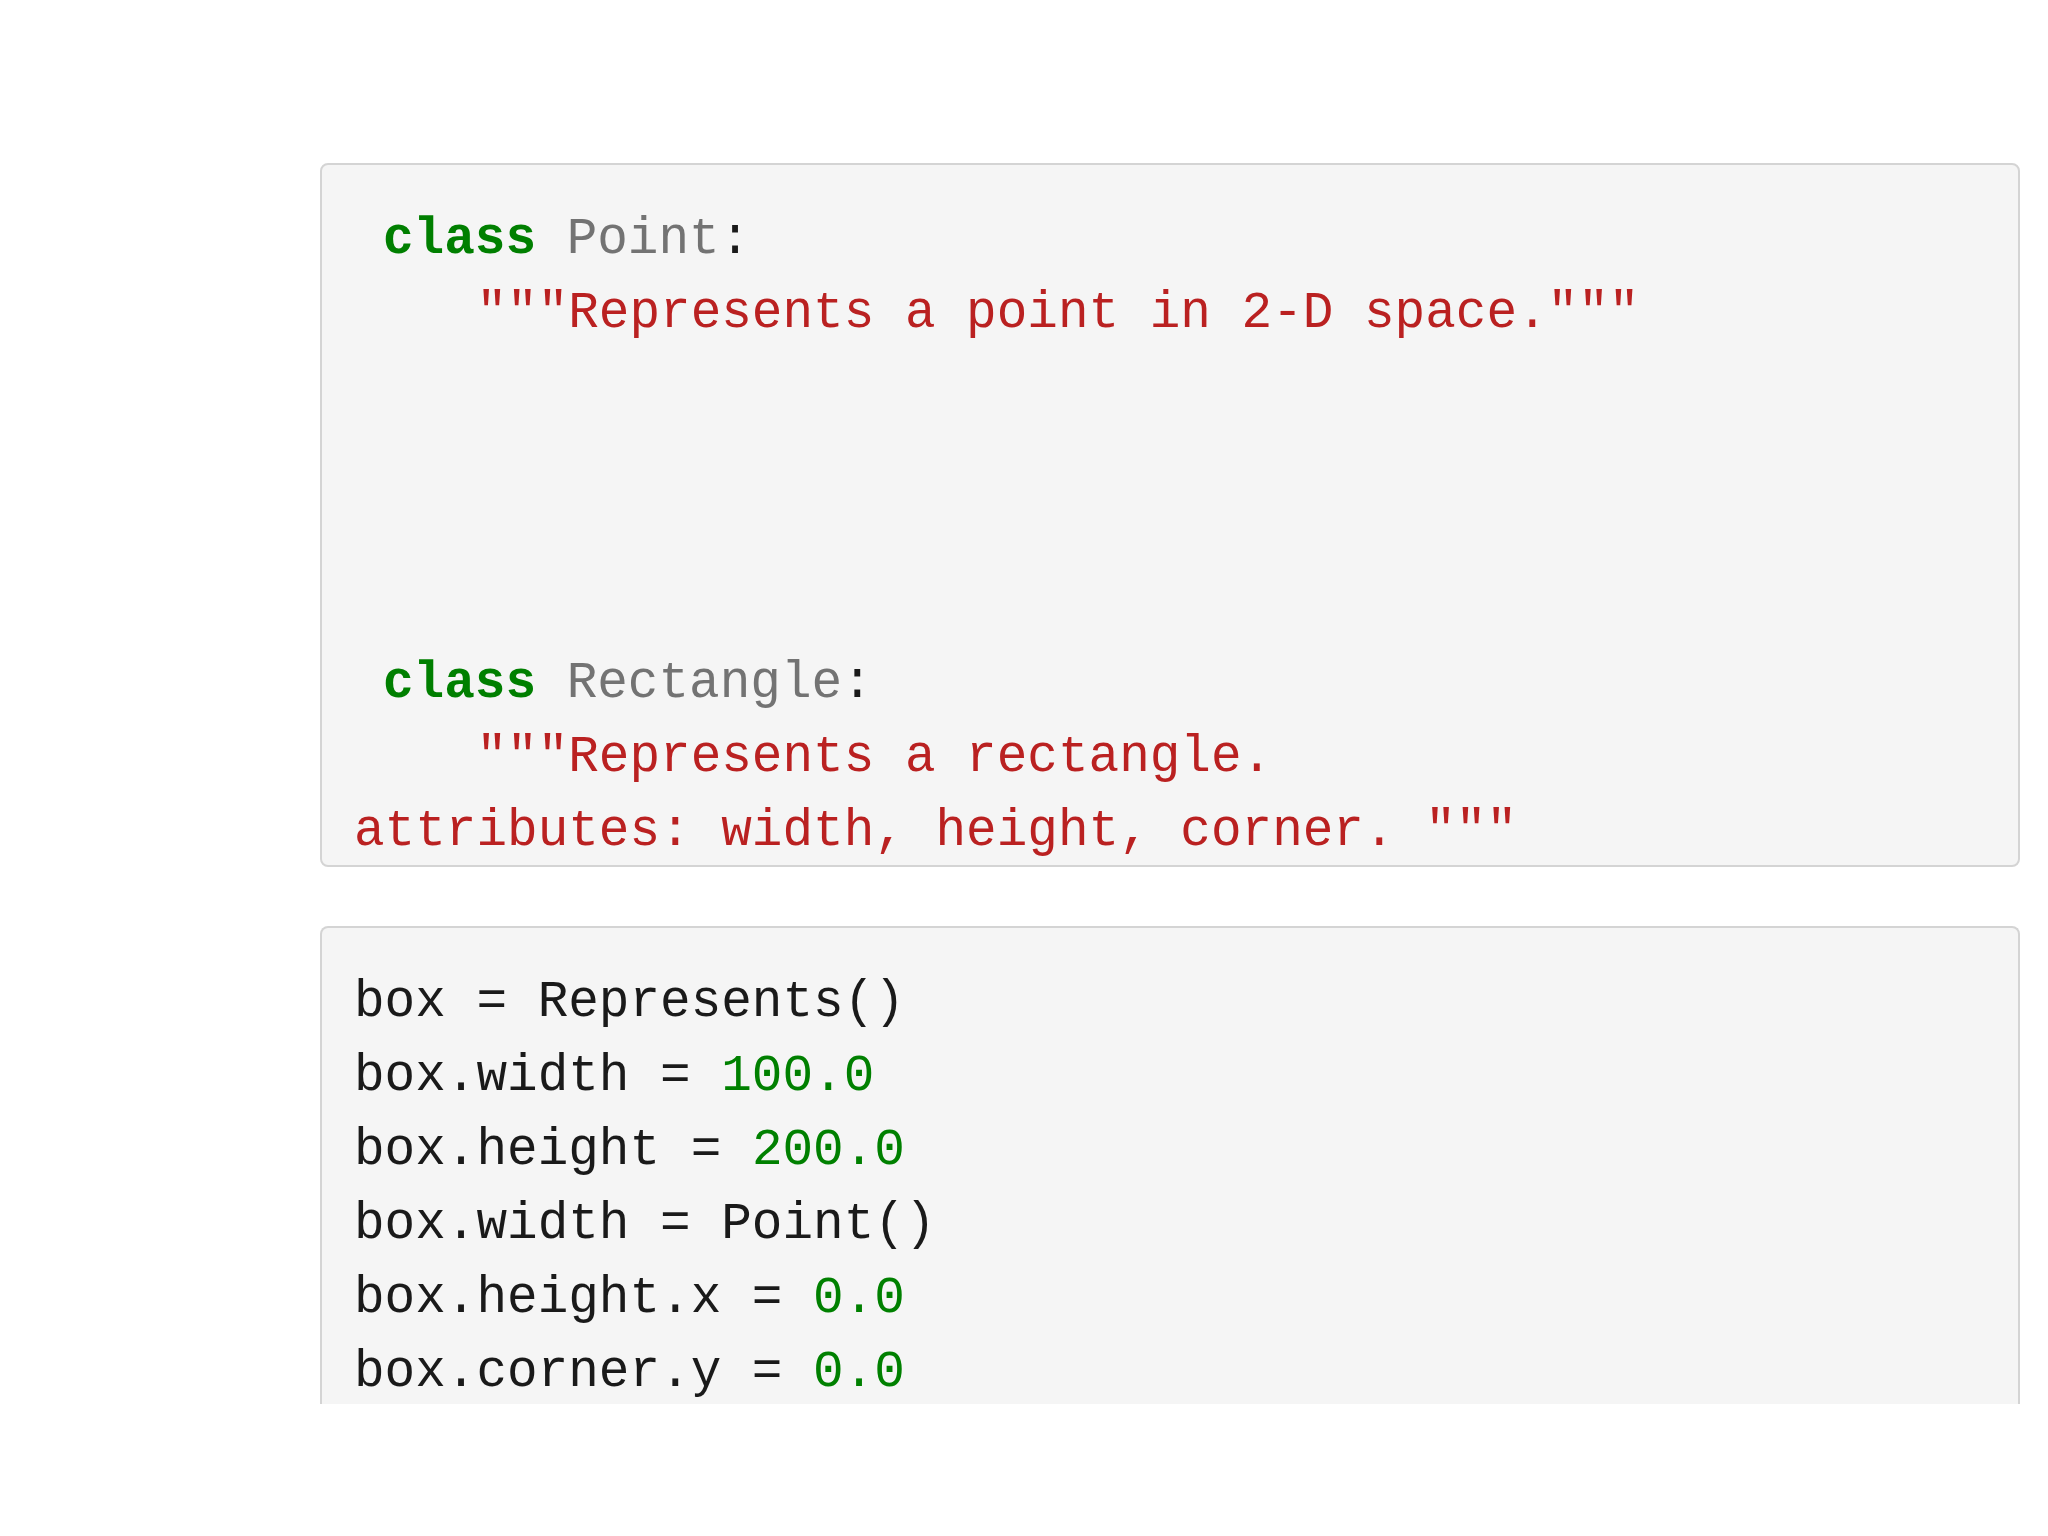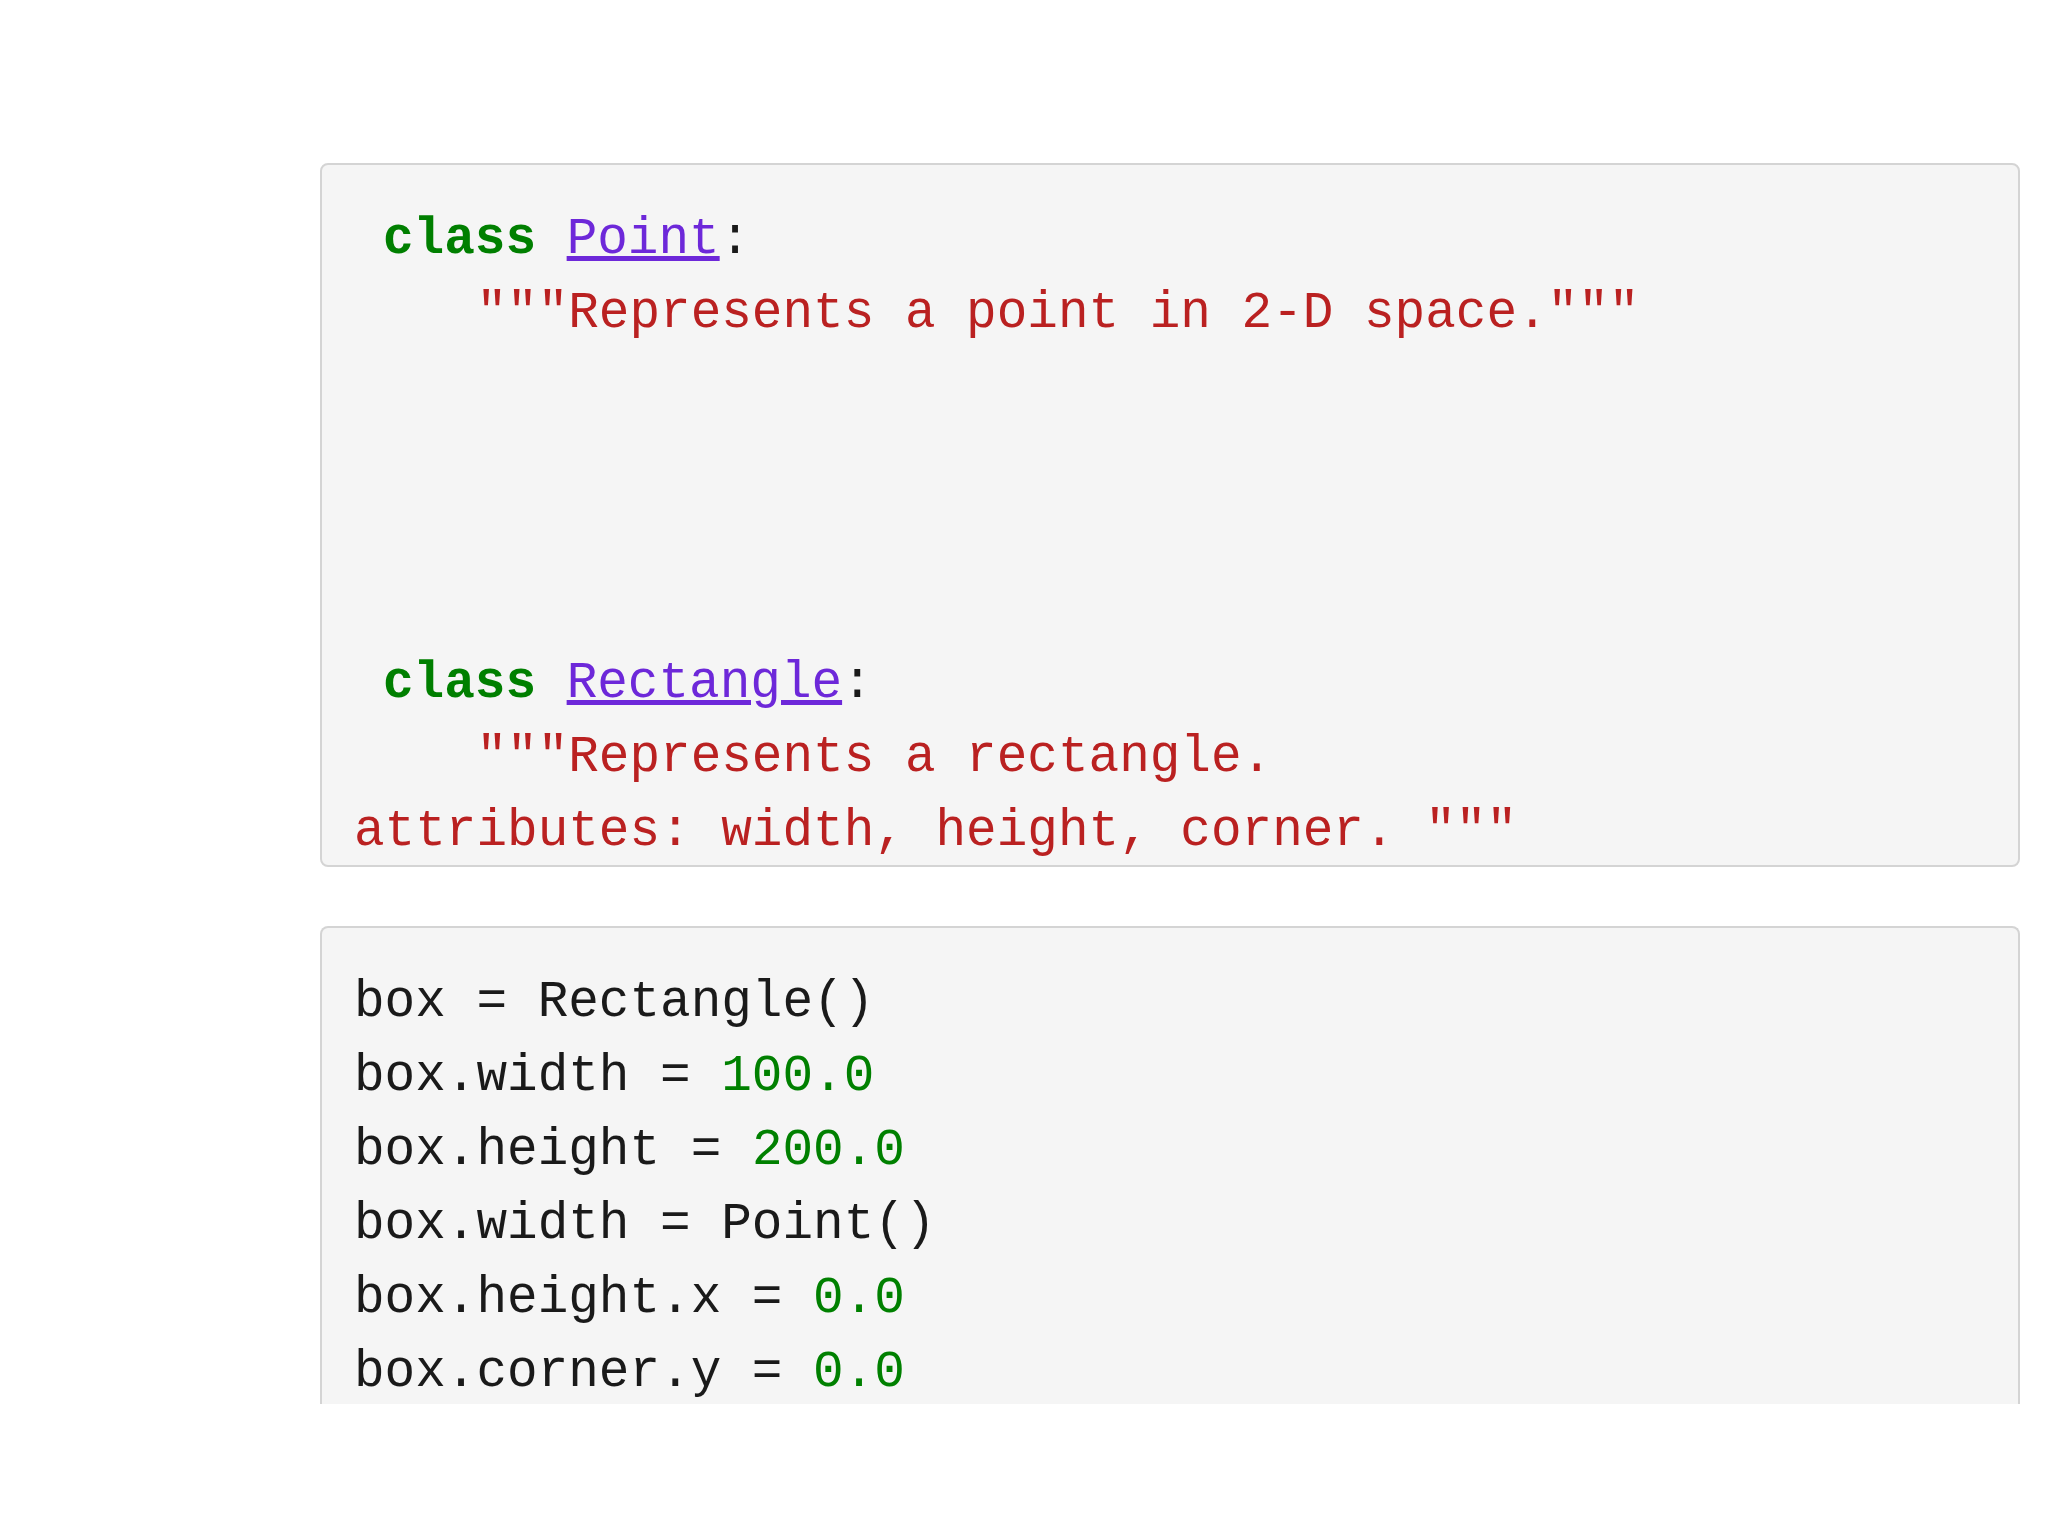--- a/index.html
+++ b/index.html
@@ -56,21 +56,21 @@
     font-family: "Liberation Mono", "DejaVu Sans Mono", monospace;
     font-size: 51px;
     line-height: 74px;
     white-space: pre;
     color: #1a1a1a;
     letter-spacing: 0px;
   }
 
   
   .tok-keyword  { color: #007f00; font-weight: bold; margin-left: 29px; }
-  .tok-classname{ color: #6d28d9; text-decoration: underline; }
+  .tok-classname{ color: #737373; }
   .tok-punct    { color: #1a1a1a; }
   .tok-string   { color: #ba2121; }
   .tok-number   { color: #008000; margin-top: 28px; }
   .tok-plain    { color: #1a1a1a; }
   .tok-blank    { display: block; height: 74px; }
 </style>
 </head>
 <body>
 
 <div class="page">
@@ -80,21 +80,21 @@
 <span><span class="tok-plain">    </span><span class="tok-string">"""Represents a point in 2-D space."""</span></span>
 <span class="tok-blank">&nbsp;</span>
 <span class="tok-blank">&nbsp;</span>
 <span><span class="tok-keyword">class</span><span class="tok-plain"> </span><span class="tok-classname">Rectangle</span><span class="tok-punct">:</span></span>
 <span><span class="tok-plain">    </span><span class="tok-string">"""Represents a rectangle.</span></span>
 <span><span class="tok-string">attributes: width, height, corner. """</span></span>
 </pre>
   </div>
 
   <div class="code-block block-2">
-    <pre class="code"><span><span class="tok-plain">box = Rectangle()</span></span>
+    <pre class="code"><span><span class="tok-plain">box = Represents()</span></span>
 <span><span class="tok-plain">box.width = </span><span class="tok-number">100.0</span></span>
 <span><span class="tok-plain">box.height = </span><span class="tok-number">200.0</span></span>
 <span><span class="tok-plain">box.width = Point()</span></span>
 <span><span class="tok-plain">box.height.x = </span><span class="tok-number">0.0</span></span>
 <span><span class="tok-plain">box.corner.y = </span><span class="tok-number">0.0</span></span></pre>
   </div>
 
 </div>
 
 </body></html>

